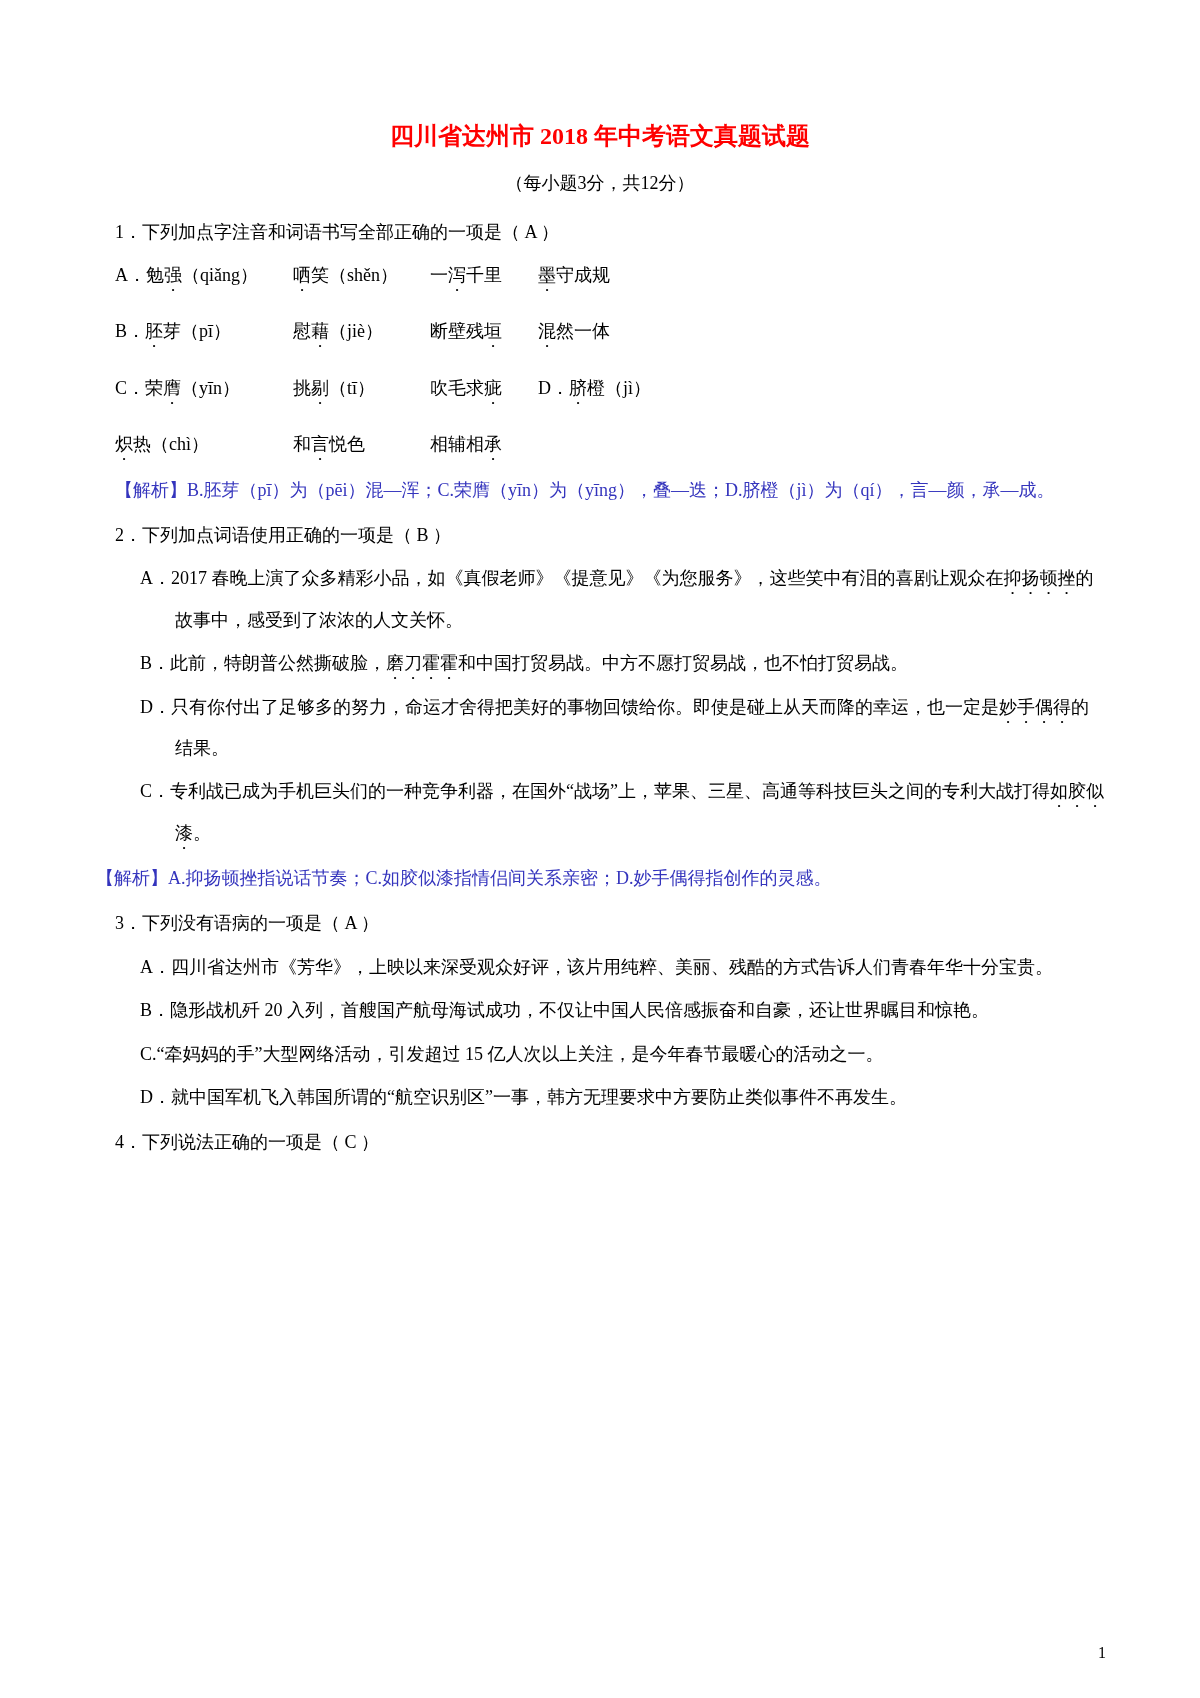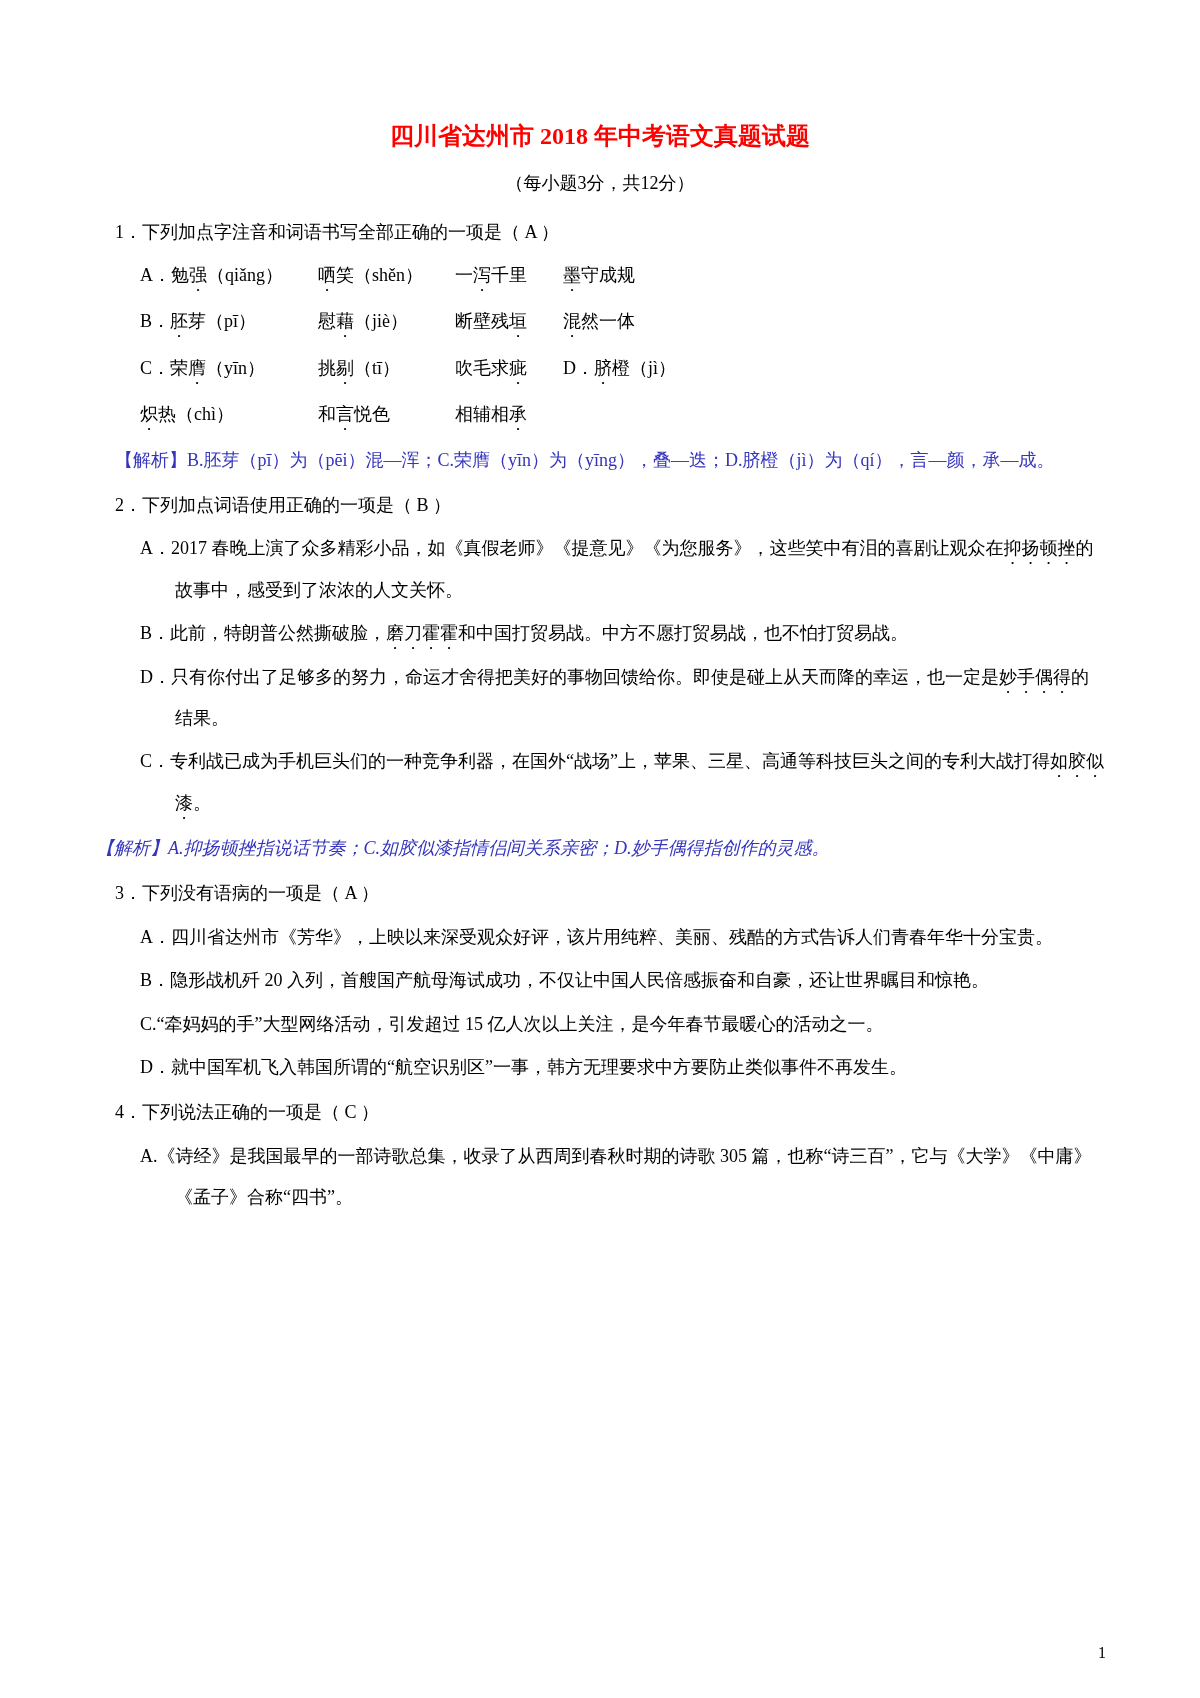--- a/index.html
+++ b/index.html
@@ -26,24 +26,24 @@
     margin-bottom: 10px;
   }
   .subtitle {
     text-align: center;
     font-size: 18px;
     line-height: 2.2;
     margin-bottom: 8px;
   }
   .stem { margin-left: 19px; margin-top: 4px; }
   .q1-grid {
-    margin-left: 44px;
+    margin-left: 19px;
     display: grid;
     grid-template-columns: 178px 137px 108px auto;
-    row-gap: 5px;
+    row-gap: 15px;
     margin-top: 2px;
     margin-bottom: 2px;
     font-family: Liberation Serif, serif;
   }
   .opt {
     margin-left: 44px;
     padding-left: 35px;
     text-indent: -35px;
     margin-top: 2px;
     margin-bottom: 2px;
@@ -51,21 +51,21 @@
   .analysis {
     color: var(--analysis_blue, #3434bd);
     margin-top: 4px;
     margin-bottom: 4px;
   }
   .analysis.hang {
     margin-left: 19px;
     padding-left: 57px;
     text-indent: -57px;
   }
-  .analysis.flush { margin-left: 0; font-style: italic; }
+  .analysis.flush { margin-left: 0; }
   .emdot {
     -webkit-text-emphasis: filled dot;
     -webkit-text-emphasis-position: under;
     text-emphasis: filled dot;
     text-emphasis-position: under right;
   }
   .pagenum {
     position: absolute;
     right: 94px;
     bottom: 36px;
@@ -115,18 +115,17 @@
   <section>
     <p class="stem">3．下列没有语病的一项是（ A ）</p>
     <p class="opt">A．四川省达州市《芳华》，上映以来深受观众好评，该片用纯粹、美丽、残酷的方式告诉人们青春年华十分宝贵。</p>
     <p class="opt">B．隐形战机歼 20 入列，首艘国产航母海试成功，不仅让中国人民倍感振奋和自豪，还让世界瞩目和惊艳。</p>
     <p class="opt">C.“牵妈妈的手”大型网络活动，引发超过 15 亿人次以上关注，是今年春节最暖心的活动之一。</p>
     <p class="opt">D．就中国军机飞入韩国所谓的“航空识别区”一事，韩方无理要求中方要防止类似事件不再发生。</p>
   </section>
 
   <section>
     <p class="stem">4．下列说法正确的一项是（ C ）</p>
-    <p class="opt">A.《诗经》是我国最早的一部诗歌总集，收录了从西周到春秋时期的诗歌 305 篇，也称“诗三百”，它与《大学》《中庸》《孟子》合称“四书”。</p>
   </section>
 
 </div>
 
 <div class="pagenum">1</div>
 
 </body></html>

